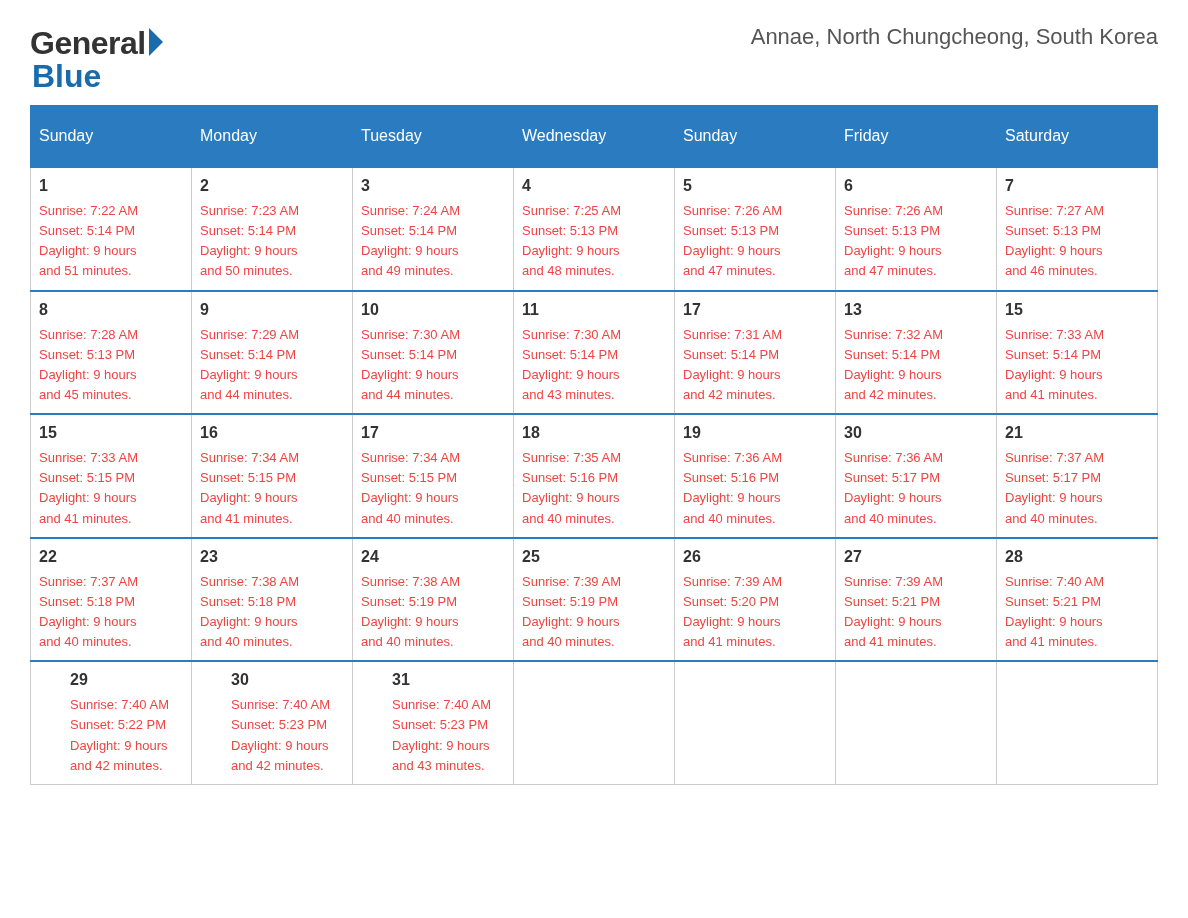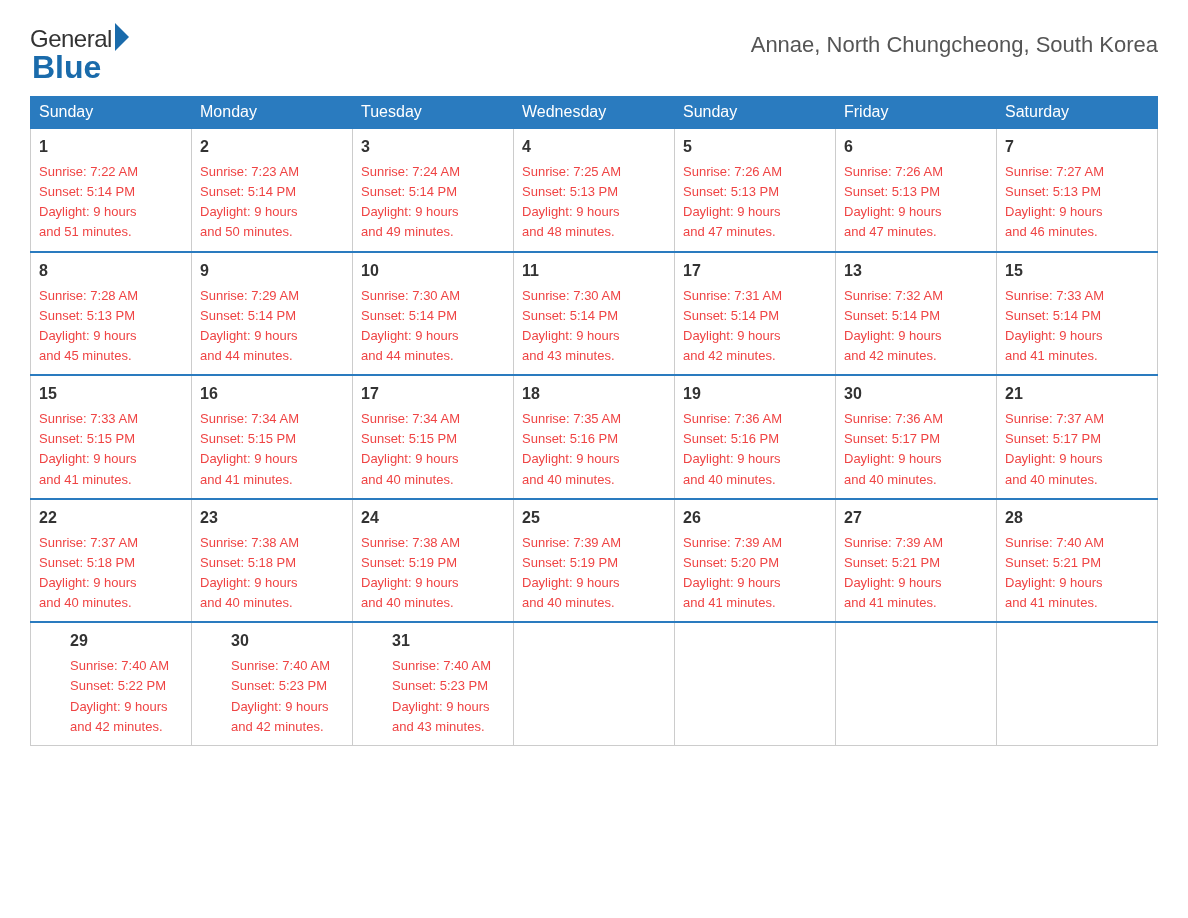--- a/index.html
+++ b/index.html
@@ -20,22 +20,22 @@
       display: flex;
       flex-direction: column;
       align-items: flex-start;
       padding-top: 5px;
     }
     .logo-top {
       display: flex;
       align-items: center;
     }
     .logo-general {
-      font-size: 24px;
-      font-weight: normal;
+      font-size: 32px;
+      font-weight: bold;
       color: #333;
       letter-spacing: -0.5px;
     }
     .logo-arrow {
       width: 0;
       height: 0;
       border-left: 14px solid #1a6bab;
       border-top: 14px solid transparent;
       border-bottom: 14px solid transparent;
       margin-left: 3px;
@@ -53,31 +53,31 @@
     }
     .month-title {
       font-size: 52px;
       font-weight: bold;
       color: #222;
       line-height: 1.1;
     }
     .subtitle {
       font-size: 22px;
       color: #555;
-      margin-top: 12px;
+      margin-top: 4px;
     }
     .calendar {
       width: 100%;
       border-collapse: collapse;
       margin-top: 10px;
     }
     .calendar th {
       background-color: #2a7bbf;
       color: #fff;
-      padding: 6px 8px;
+      padding: 21px 8px;
       font-size: 16px;
       font-weight: normal;
       text-align: left;
       border: 1px solid #2a7bbf;
     }
     .calendar td {
       vertical-align: top;
       padding: 6px 8px 8px 8px;
       border: 1px solid #ccc;
       border-top: 2px solid #2a7bbf;

